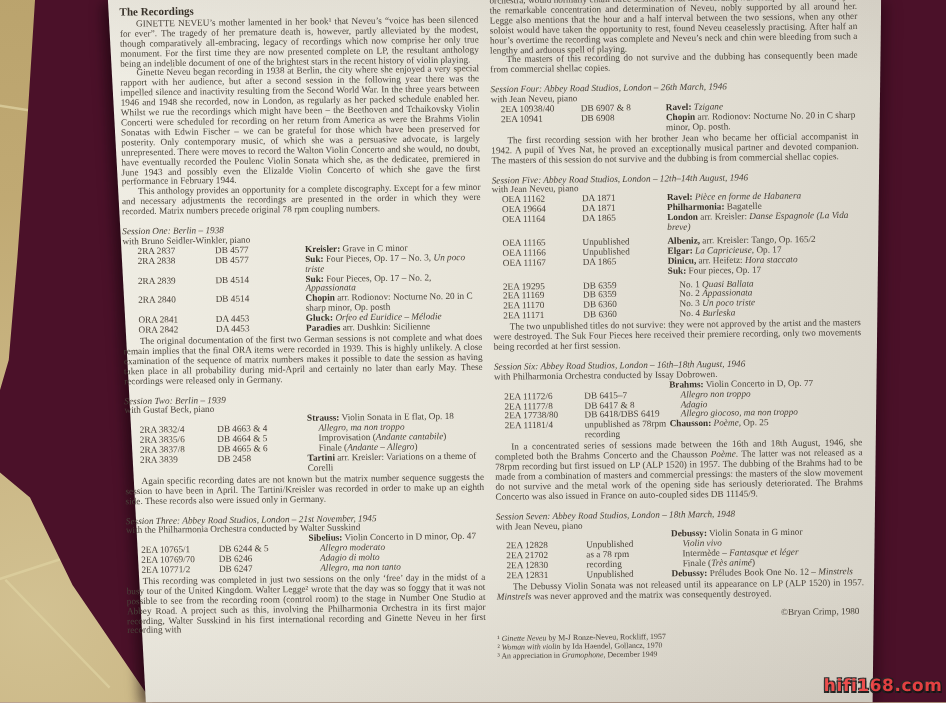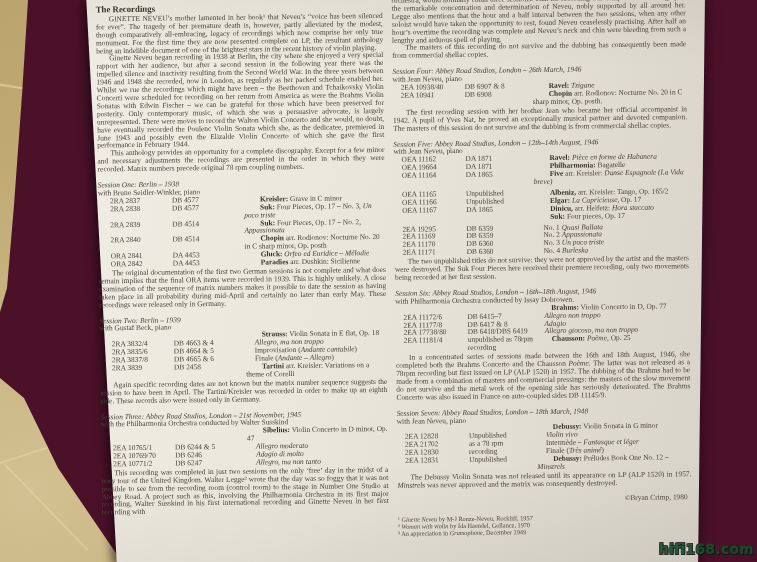--- a/index.html
+++ b/index.html
@@ -30,37 +30,37 @@
   }
   .paper::after{content:"";position:absolute;inset:0;
     background:linear-gradient(180deg,rgba(60,40,30,.05),transparent 12%,transparent 82%,rgba(60,40,30,.06));}
   .page-content{position:absolute;inset:0;transform:rotate(-0.7deg);}
   .col{position:absolute;color:#4a433a;font-size:7.4px;line-height:7.9px;text-align:justify;}
   .col-left{left:99px;top:3px;width:287px;}
   .col-right{left:395px;top:-3px;width:294px;}
   .title{font-size:8.8px;font-weight:bold;color:#38322a;margin:0 0 1px 0;}
   p.para{margin:0;text-indent:13px;}
   p.noindent{text-indent:0;}
-  b{color:#38322a;margin-left:16px;}
+  b{color:#38322a;}
   .session{margin-top:8px;}
   .s-head{font-style:italic;}
   .rows{padding-left:12px;}
   .col-right .rows{padding-left:8px;}
   .row{display:grid;grid-template-columns:62px 72px 1fr;}
   .col-right .row{grid-template-columns:64px 68px 1fr;}
   .row.gap{margin-top:3px;}
   .cell{text-align:left;}
   .work.indent{padding-left:9px;}
   .note{margin:1px 0 0 0;text-indent:13px;text-align:justify;}
   .credit{text-align:right;margin-top:7px;padding-right:4px;}
   .footnotes{margin-top:11px;font-size:6.3px;line-height:7.4px;text-align:left;}
   .watermark{
     position:absolute;right:3px;bottom:5px;
     font-family:"DejaVu Sans",sans-serif;font-size:13.5px;font-weight:bold;letter-spacing:.5px;
-    color:#14532d;text-shadow:1px 1px 0 #141414,-1px -1px 0 #2c2c2c,1px -1px 0 #202020,-1px 1px 0 #202020;
+    color:#ef4444;text-shadow:1px 1px 0 #141414,-1px -1px 0 #2c2c2c,1px -1px 0 #202020,-1px 1px 0 #202020;
     opacity:.92;
   }
 </style>
 </head>
 <body>
 
 <div class="scene">
   <div class="grout grout1"></div>
   <div class="grout grout2"></div>
   <div class="grout grout3"></div>
@@ -207,21 +207,21 @@
                 <span class="cell work"><b>Ravel:</b> <i>Pièce en forme de Habanera</i></span>
               </div>
               <div class="row">
                 <span class="cell matrix">OEA 19664</span>
                 <span class="cell coupling">DA 1871</span>
                 <span class="cell work"><b>Philharmonia:</b> Bagatelle</span>
               </div>
               <div class="row">
                 <span class="cell matrix">OEA 11164</span>
                 <span class="cell coupling">DA 1865</span>
-                <span class="cell work"><b>Five</b> arr. Kreisler: <i>Danse Espagnole (La Vida breve)</i></span>
+                <span class="cell work"><b>London</b> arr. Kreisler: <i>Danse Espagnole (La Vida breve)</i></span>
               </div>
               <div class="row gap">
                 <span class="cell matrix">OEA 11165</span>
                 <span class="cell coupling">Unpublished</span>
                 <span class="cell work"><b>Albeniz,</b> arr. Kreisler: Tango, Op. 165/2</span>
               </div>
               <div class="row">
                 <span class="cell matrix">OEA 11166</span>
                 <span class="cell coupling">Unpublished</span>
                 <span class="cell work"><b>Elgar:</b> <i>La Capricieuse</i>, Op. 17</span>

